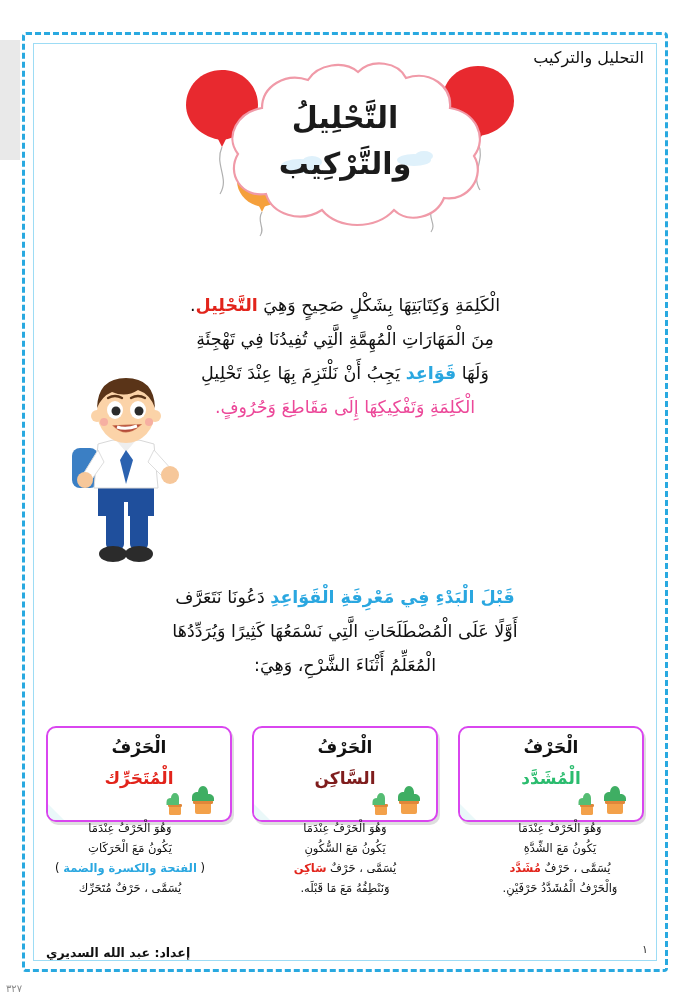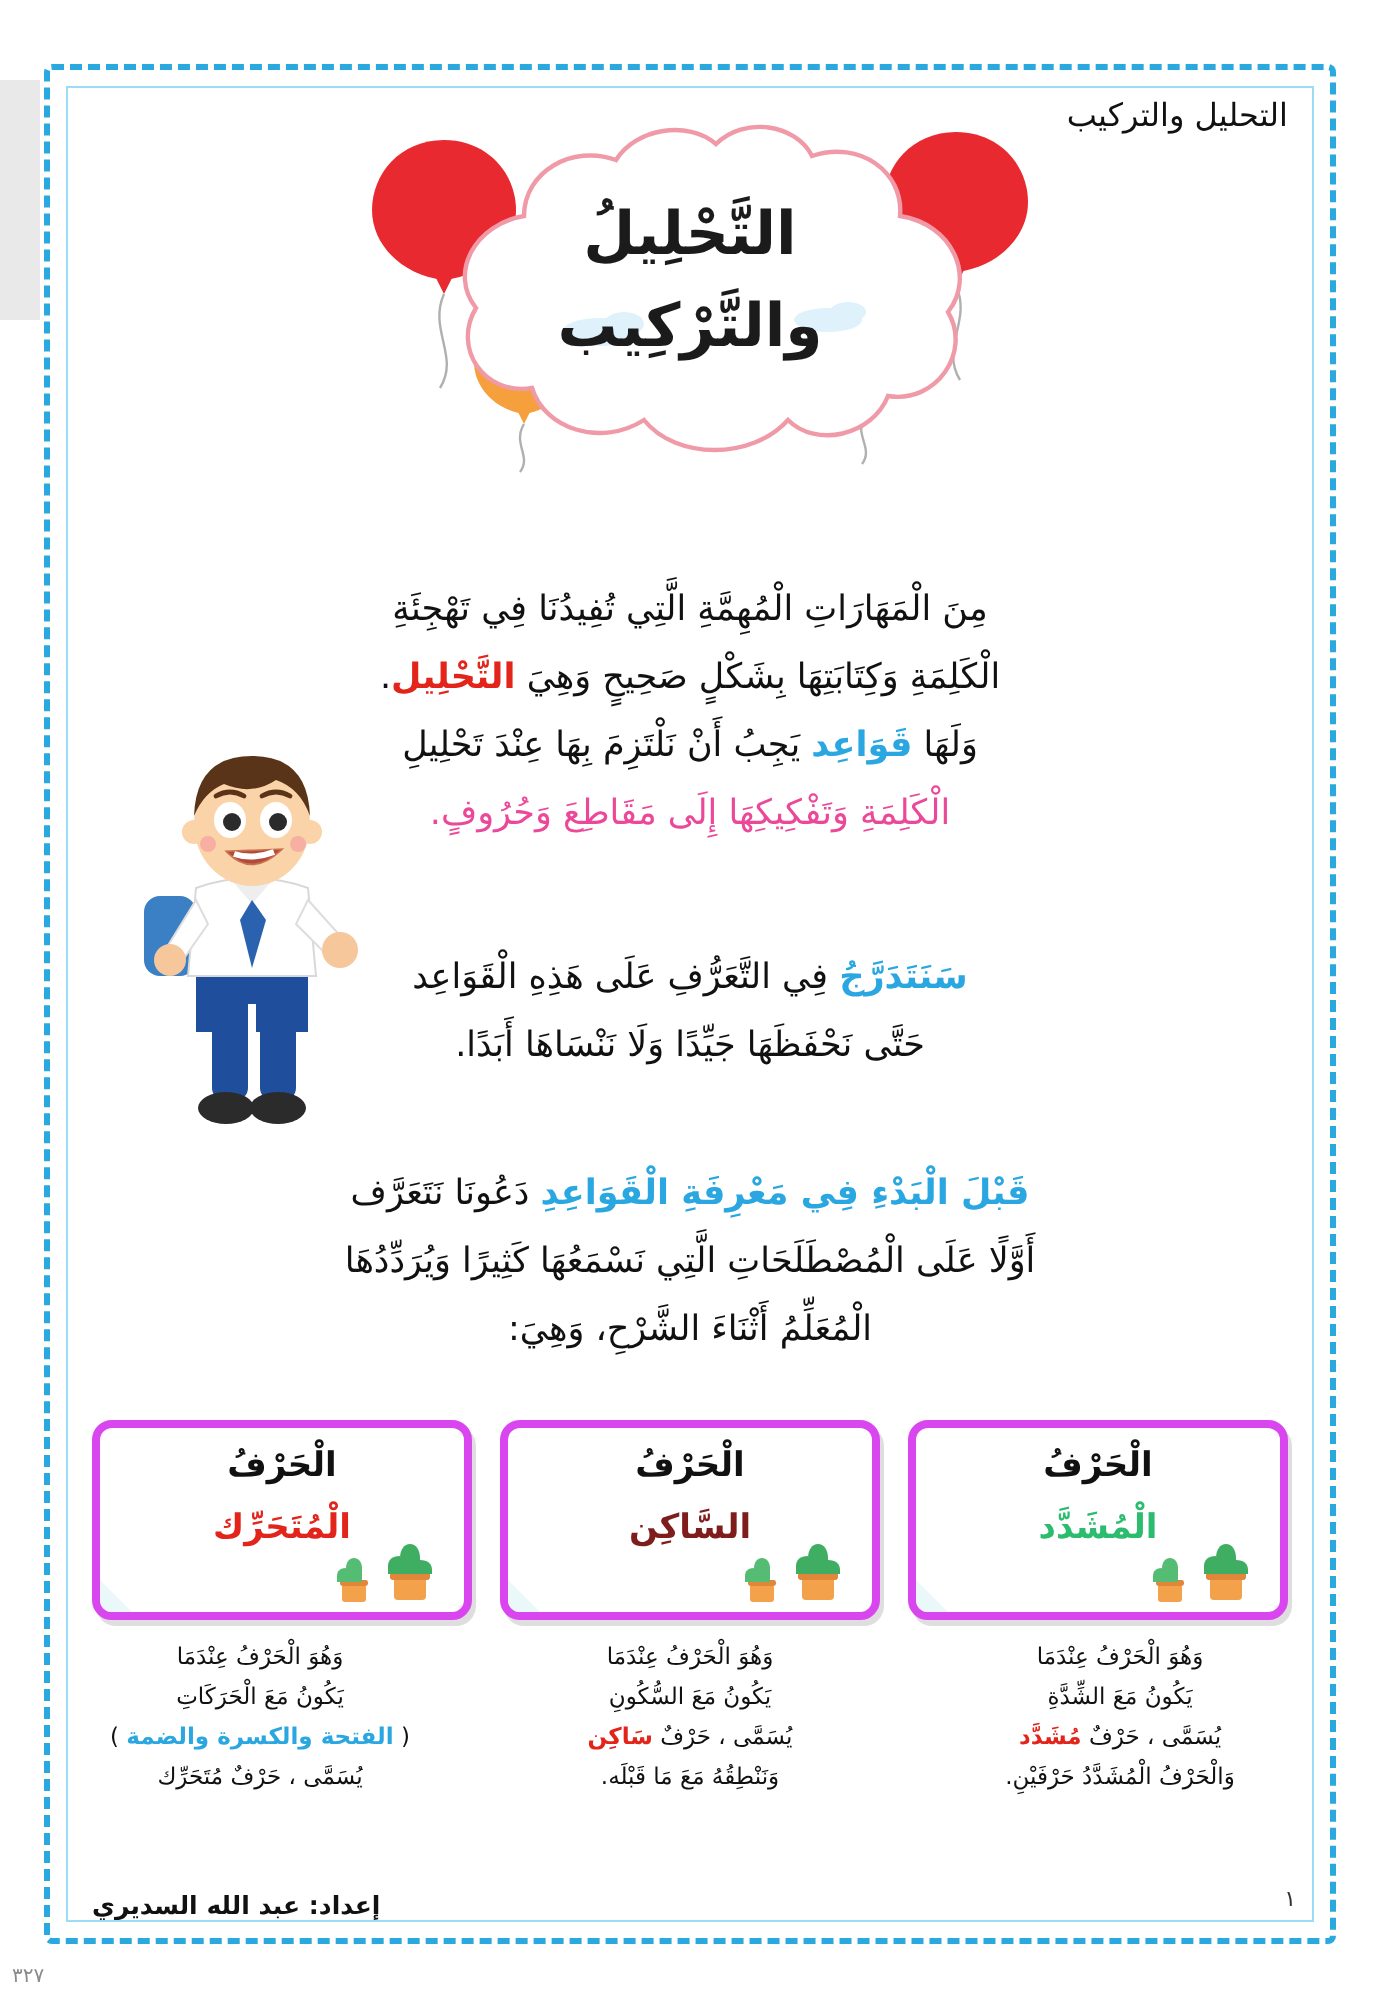--- a/index.html
+++ b/index.html
@@ -86,24 +86,25 @@
   .boy{position:absolute;left:54px;top:370px;width:140px;height:200px;}
   
   .cards{
     position:absolute;left:46px;right:46px;top:710px;height:100px;
     display:flex;flex-direction:row-reverse;justify-content:space-between;
   }
   .card{
     position:relative;
     width:182px;height:92px;
     background:#ffffff;
-    border:4px solid #d946ef;
+    border:2px solid #d946ef;
     border-radius:10px 10px 10px 10px;
     box-shadow:2px 3px 0 rgba(0,0,0,0.13);
     overflow:hidden;
+    margin-top:16px;
   }
   .card .cardtop{
     position:absolute;top:9px;left:0;right:0;text-align:center;
     font-size:17px;font-weight:bold;color:#111;
     font-family:"DejaVu Sans",sans-serif;
   }
   .card .cardbot{
     position:absolute;top:40px;left:0;right:0;text-align:center;
     font-size:17px;font-weight:bold;
     font-family:"DejaVu Sans",sans-serif;
@@ -194,28 +195,24 @@
     </svg>
 
     <div class="cloud-text">
       <span class="l1">التَّحْلِيلُ</span>
       <span class="l2">والتَّرْكِيب</span>
     </div>
   </div>
 
 
   <div class="para p1" id="para-0">
+      <div class="pline"><span style="color: rgb(17, 17, 17);">الْكَلِمَةِ وَكِتَابَتِهَا بِشَكْلٍ صَحِيحٍ وَهِيَ </span><span style="color: rgb(226, 36, 27); font-weight: bold;">التَّحْلِيل</span><span style="color: rgb(17, 17, 17);">.</span></div>
       <div class="pline"><span style="color: rgb(17, 17, 17);">مِنَ الْمَهَارَاتِ الْمُهِمَّةِ الَّتِي تُفِيدُنَا فِي تَهْجِئَةِ</span></div>
-      <div class="pline"><span style="color: rgb(17, 17, 17);">الْكَلِمَةِ وَكِتَابَتِهَا بِشَكْلٍ صَحِيحٍ وَهِيَ </span><span style="color: rgb(226, 36, 27); font-weight: bold;">التَّحْلِيل</span><span style="color: rgb(17, 17, 17);">.</span></div>
       <div class="pline"><span style="color: rgb(17, 17, 17);">وَلَهَا </span><span style="color: rgb(42, 167, 224); font-weight: bold;">قَوَاعِد</span><span style="color: rgb(17, 17, 17);"> يَجِبُ أَنْ نَلْتَزِمَ بِهَا عِنْدَ تَحْلِيلِ</span></div>
       <div class="pline"><span style="color: #ec4899;">الْكَلِمَةِ وَتَفْكِيكِهَا إِلَى مَقَاطِعَ وَحُرُوفٍ.</span></div>
-    </div>
-  <div class="para p2" id="para-1">
-      <div class="pline"><span style="color: rgb(42, 167, 224); font-weight: bold;">سَنَتَدَرَّجُ</span><span style="color: rgb(17, 17, 17);"> فِي التَّعَرُّفِ عَلَى هَذِهِ الْقَوَاعِد</span></div>
-      <div class="pline"><span style="color: rgb(17, 17, 17);">حَتَّى نَحْفَظَهَا جَيِّدًا وَلَا نَنْسَاهَا أَبَدًا.</span></div>
     </div>
   <div class="para p3" id="para-2">
       <div class="pline"><span style="color: rgb(42, 167, 224); font-weight: bold;">قَبْلَ الْبَدْءِ فِي مَعْرِفَةِ الْقَوَاعِدِ</span><span style="color: rgb(17, 17, 17);"> دَعُونَا نَتَعَرَّف</span></div>
       <div class="pline"><span style="color: rgb(17, 17, 17);">أَوَّلًا عَلَى الْمُصْطَلَحَاتِ الَّتِي نَسْمَعُهَا كَثِيرًا وَيُرَدِّدُهَا</span></div>
       <div class="pline"><span style="color: rgb(17, 17, 17);">الْمُعَلِّمُ أَثْنَاءَ الشَّرْحِ، وَهِيَ:</span></div>
     </div>
 
   <svg class="boy" viewBox="0 0 140 200">
 
     <rect x="18" y="78" width="26" height="40" rx="8" fill="#3b7fc4"></rect>

